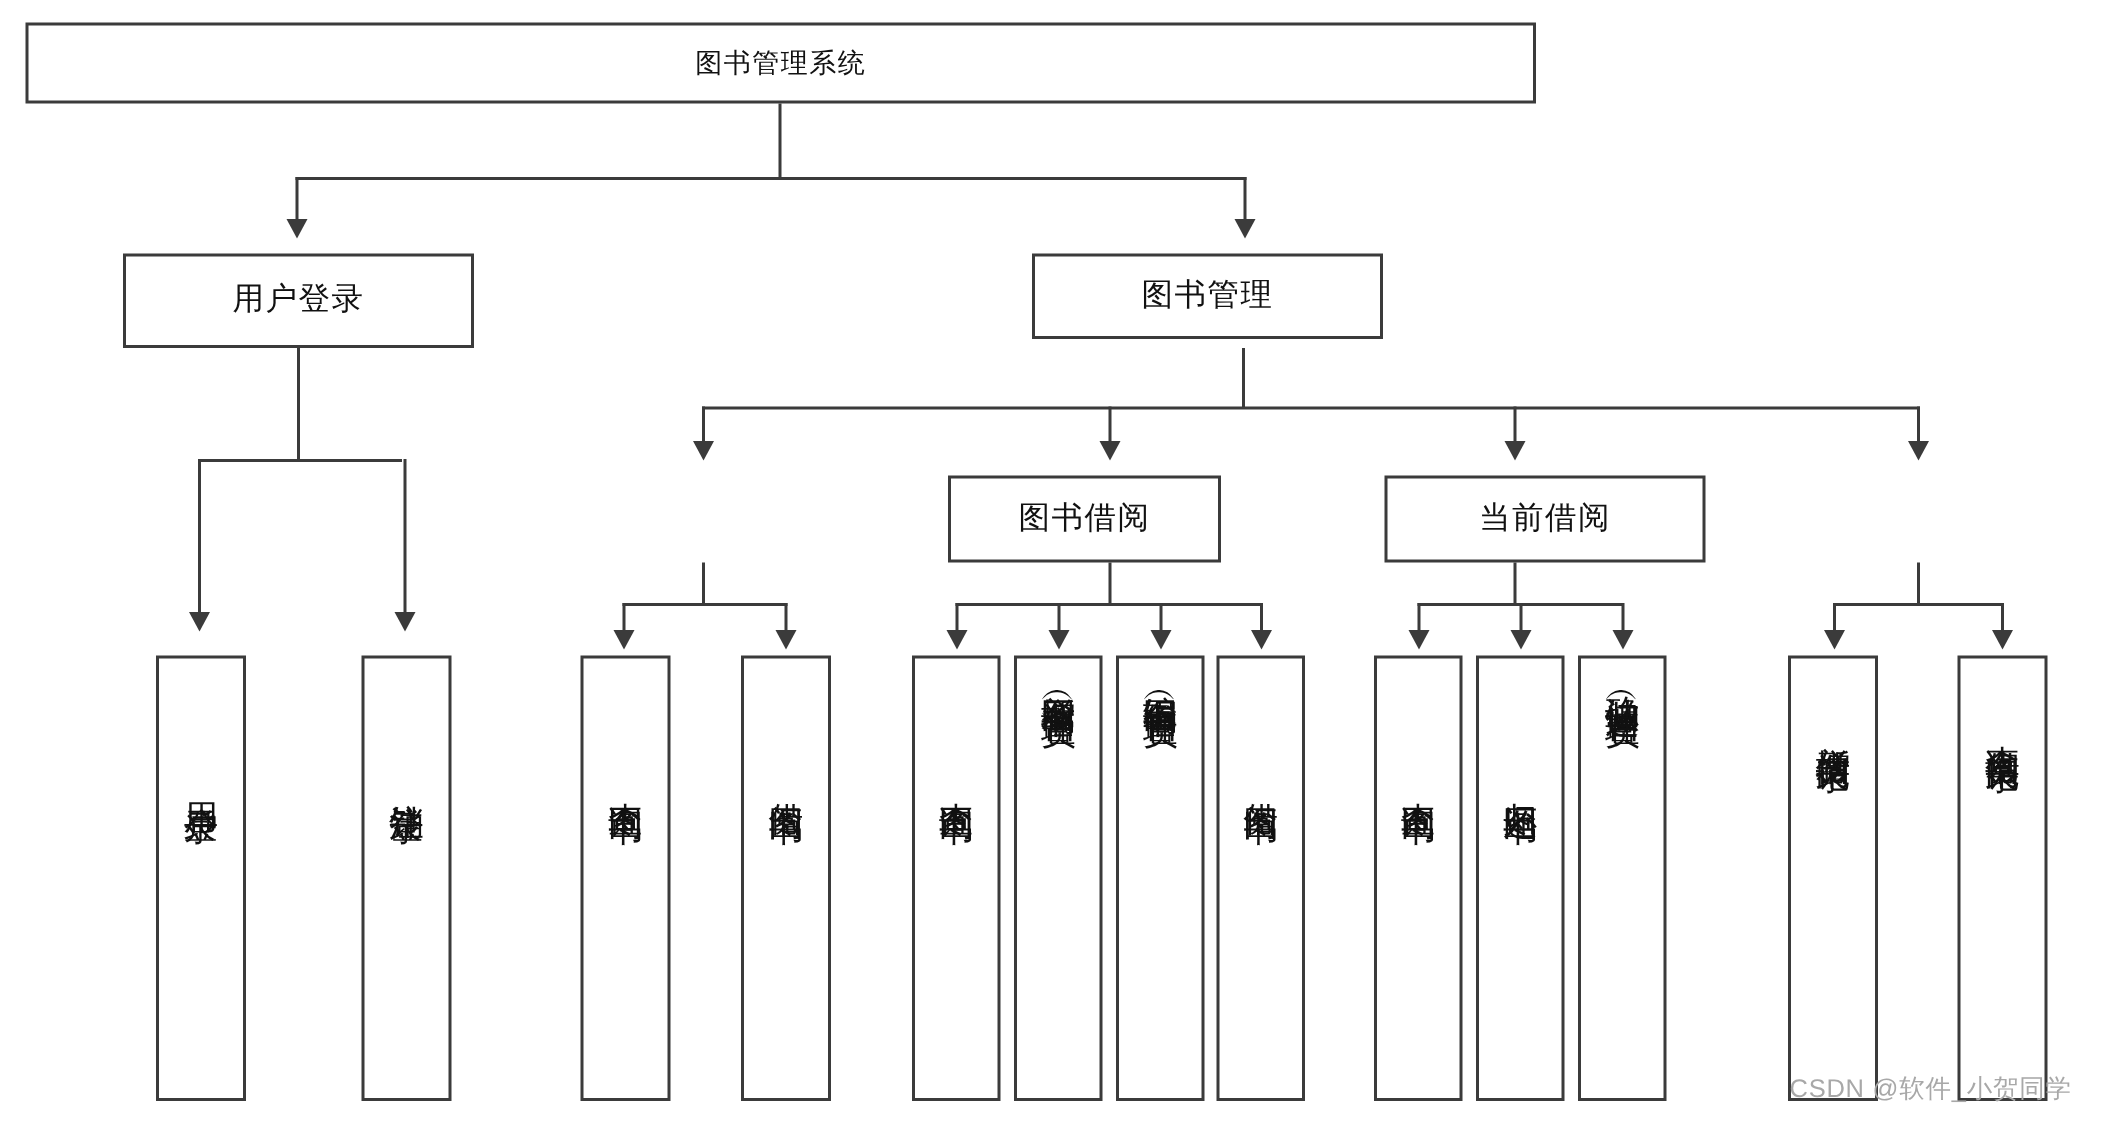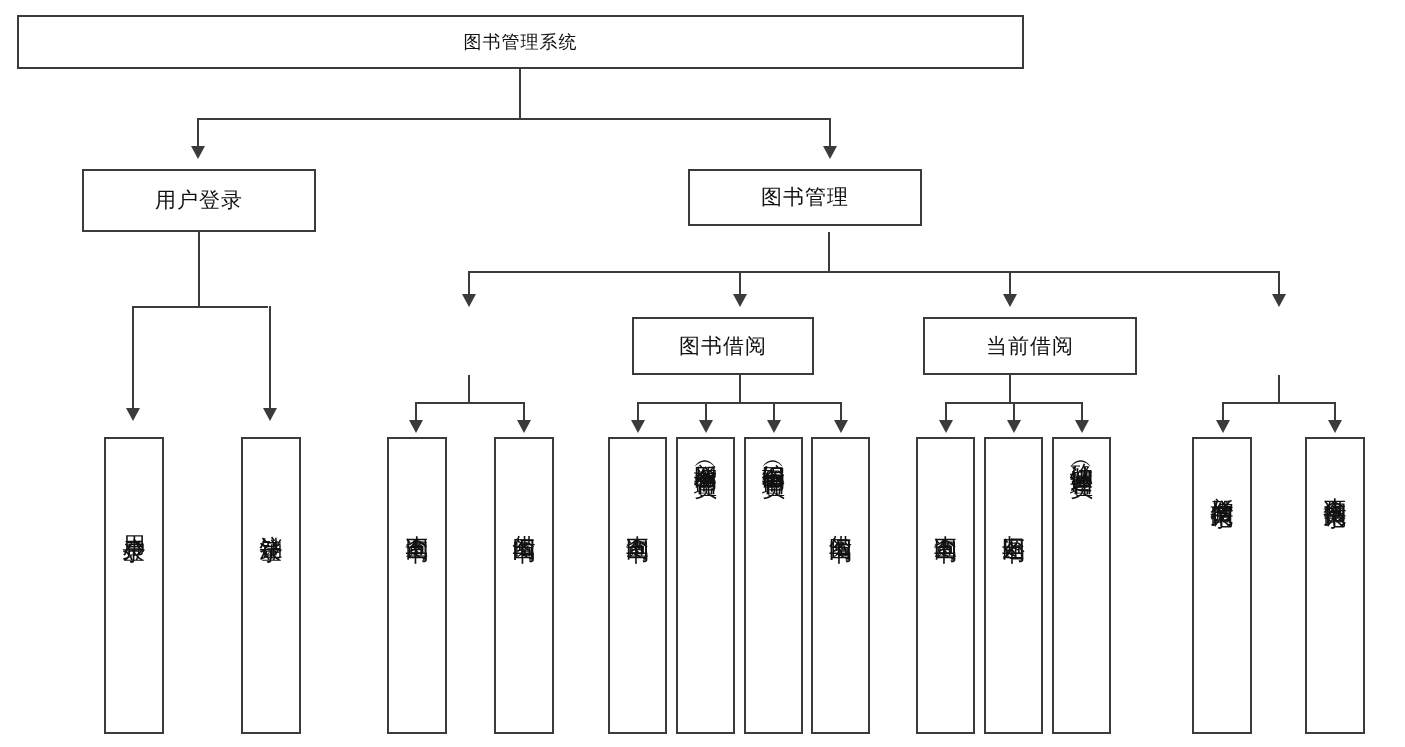--- a/index.html
+++ b/index.html
@@ -203,14 +203,15 @@
     <span class="label" style="margin-top:6px;">确认归还（管理员）</span>
   </div>
 
   <div class="node leaf" style="left:1192px; top:437px; width:60px; height:297px;">
     <span class="label" style="margin-top:40px;">新增借阅记录</span>
   </div>
   <div class="node leaf" style="left:1305px; top:437px; width:60px; height:297px;">
     <span class="label" style="margin-top:40px;">查询借阅记录</span>
   </div>
 
+  <div class="watermark" style="left:1193px; top:714px;">CSDN @软件_小贺同学</div>
 
 </div>
 
 </body></html>

